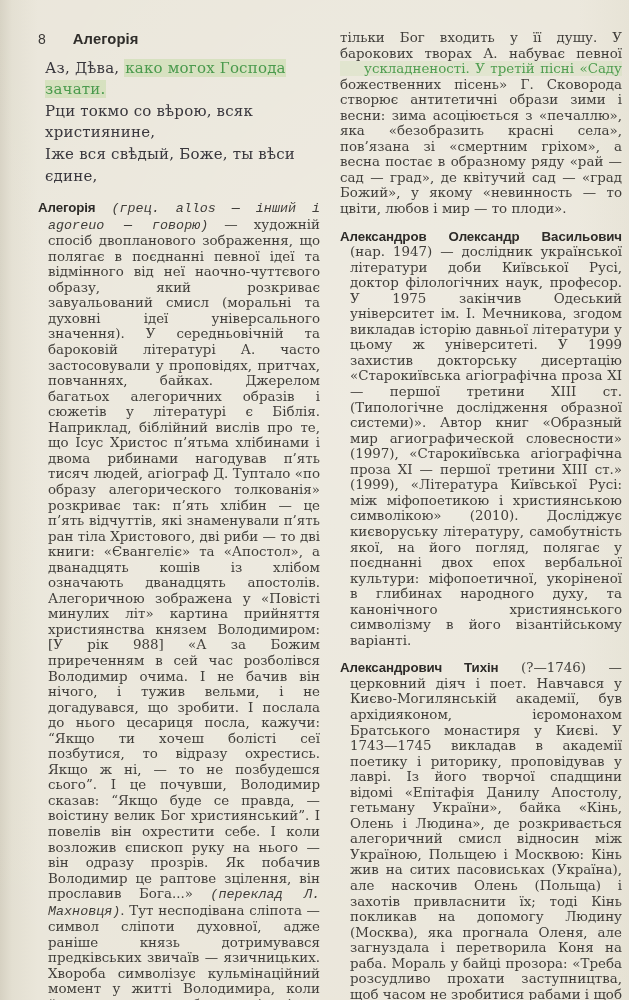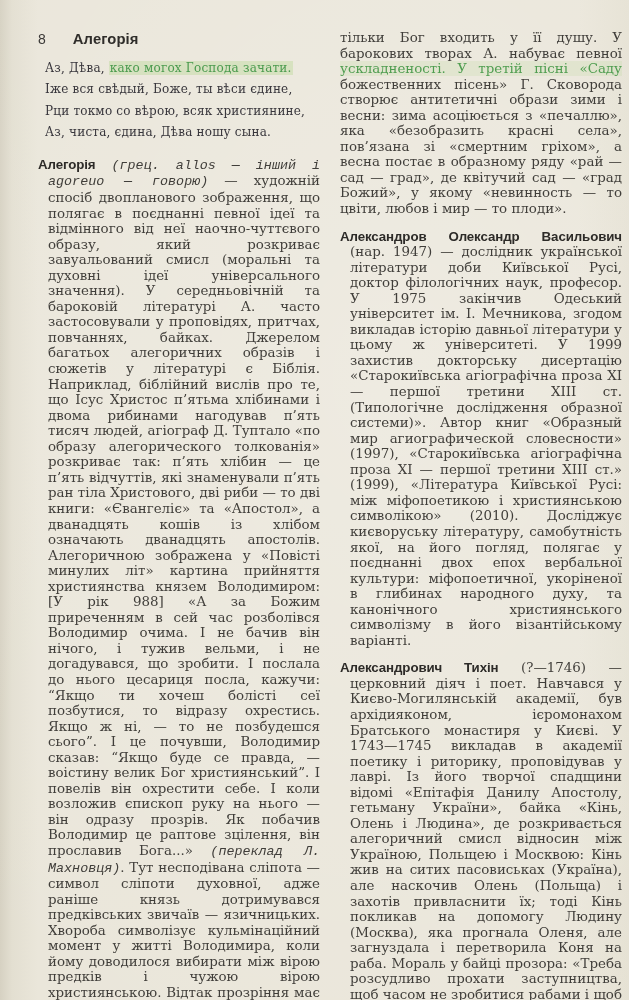--- a/index.html
+++ b/index.html
@@ -43,34 +43,35 @@
   }
   .head-title {
     font-weight: bold;
     font-size: 14.8px;
     margin-left: 27px;
     letter-spacing: 0.1px;
   }
 
   .verse {
     margin: 9px 0 13px 7px;
-    font-size: 12px;
+    font-size: 15px;
     line-height: 21.6px;
     color: #38363c;
     text-align: left;
     letter-spacing: 0.2px;
   }
   .hl-green {
     color: #4a9a4d;
     background: rgba(171, 212, 130, 0.32);
     padding: 0 1px;
   }
   .green-text {
     color: #4f9d50;
     background: rgba(171, 212, 130, 0.16);
+    padding-left: 24px;
   }
 
   p.entry, p.cont {
     margin: 0 0 12px 0;
   }
   p.entry {
     padding-left: 10px;
     text-indent: -10px;
   }
   .headword {
@@ -92,23 +93,22 @@
 
   <div class="col col-left">
 
     <div class="running-head">
       <span class="pagenum">8</span>
       <span class="head-title">Алегорія</span>
     </div>
 
     <div class="verse">
       <div><span>Аз, Дѣва, </span><span class="hl-green">како могох Господа зачати.</span></div>
+      <div>Рци токмо со вѣрою, всяк християнине,</div>
       <div>Іже вся свѣдый, Боже, ты вѣси єдине,</div>
-      <div>Рци токмо со вѣрою, всяк християнине,</div>
-      <div>Аз, чиста, єдина, Дѣва ношу сына.</div>
     </div>
 
     <p class="entry"><span class="headword">Алегорія</span><span class="etym"> (грец. allos — інший і agoreuo — говорю)</span><span> — художній спосіб двопланового зображення, що полягає в поєднанні певної ідеї та відмінного від неї наочно-чуттєвого образу, який розкриває завуальований смисл (моральні та духовні ідеї універсального значення). У середньовічній та бароковій літературі А. часто застосовували у проповідях, притчах, повчаннях, байках. Джерелом багатьох алегоричних образів і сюжетів у літературі є Біблія. Наприклад, біблійний вислів про те, що Ісус Христос п’ятьма хлібинами і двома рибинами нагодував п’ять тисяч людей, агіограф Д. Туптало «по образу алегорического толкованія» розкриває так: п’ять хлібин — це п’ять відчуттів, які знаменували п’ять ран тіла Христового, дві риби — то дві книги: «Євангеліє» та «Апостол», а дванадцять кошів із хлібом означають дванадцять апостолів. Алегоричною зображена у «Повісті минулих літ» картина прийняття християнства князем Володимиром: [У рік 988] «А за Божим приреченням в сей час розболівся Володимир очима. І не бачив він нічого, і тужив вельми, і не догадувався, що зробити. І послала до нього цесариця посла, кажучи: “Якщо ти хочеш болісті сеї позбутися, то відразу охрестись. Якщо ж ні, — то не позбудешся сього”. І це почувши, Володимир сказав: “Якщо буде се правда, — воістину велик Бог християнський”. І повелів він охрестити себе. І коли возложив єпископ руку на нього — він одразу прозрів. Як побачив Володимир це раптове зцілення, він прославив Бога...» </span><span class="note">(переклад Л. Махновця)</span><span>. Тут несподівана сліпота — символ сліпоти духовної, адже раніше князь дотримувався предківських звичаїв — язичницьких. Хвороба символізує кульмінаційний момент у житті Володимира, коли йому доводилося вибирати між вірою предків і чужою вірою християнською. Відтак прозріння має очевидний алегоричний смисл: віра Христова асоціюється зі світлом, яке осяває людині життєву дорогу, як</span></p>
 
   </div>
 
   <div class="col col-right">
 
     <p class="cont"><span>тільки Бог входить у її душу. У барокових творах А. набуває певної </span><span class="green-text">ускладненості. У третій пісні «Саду</span><span> божественних пісень» Г. Сковорода створює антитетичні образи зими і весни: зима асоціюється з «печаллю», яка «безобразить красні села», пов’язана зі «смертним гріхом», а весна постає в образному ряду «рай — сад — град», де квітучий сад — «град Божий», у якому «невинность — то цвіти, любов і мир — то плоди».</span></p>
 

